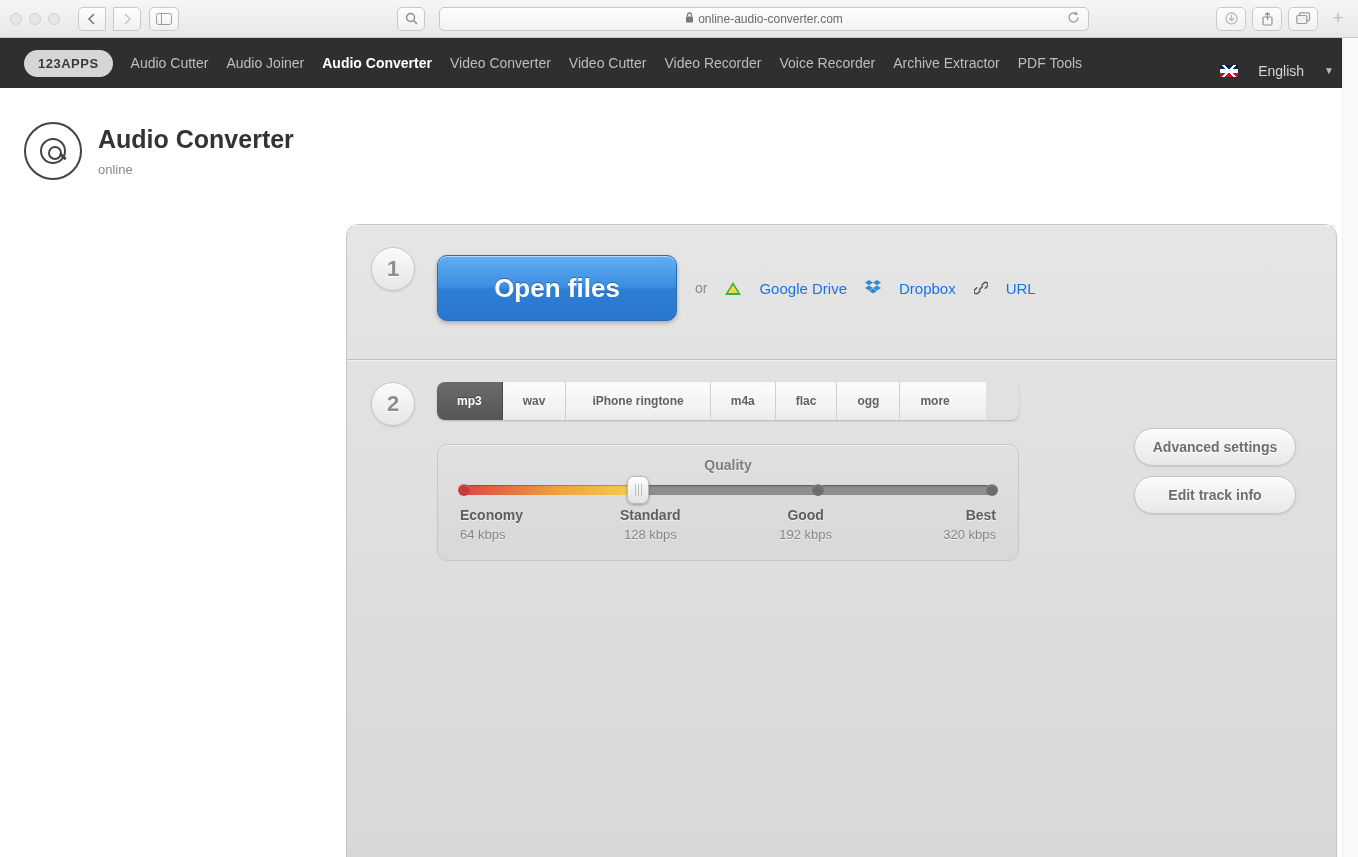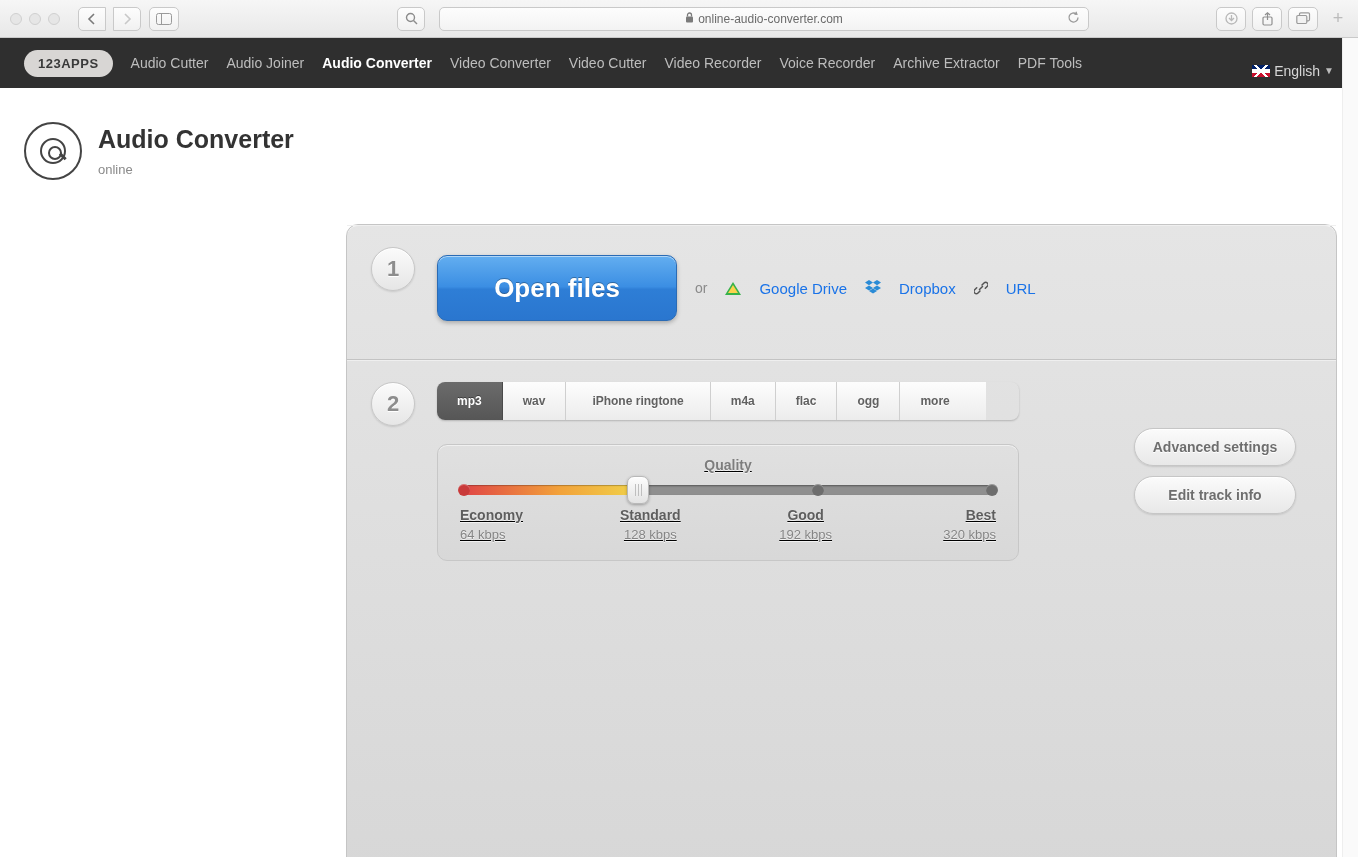--- a/index.html
+++ b/index.html
@@ -18,21 +18,21 @@
   .url-bar .lock { margin-right:4px; font-size:10px; }
   .url-bar .reload { position:absolute; right:8px; color:#999; }
   .chrome-right { margin-left:auto; display:flex; gap:6px; align-items:center; }
   .newtab { width:20px; height:30px; display:flex; align-items:center; justify-content:center; color:#bbb; font-size:18px; margin-left:4px; }
 
   
   .site-nav { height:50px; background:#2f2f2f; display:flex; align-items:center; padding:0 24px; gap:18px; color:#c9c8c7; font-size:14px; }
   .logo-pill { background:#d8d6d4; color:#3a3a3a; font-weight:700; font-size:13px; padding:6px 14px; border-radius:16px; letter-spacing:0.5px; }
   .nav-link { color:#bdbdbd; cursor:pointer; }
   .nav-link.active { color:#fff; font-weight:600; }
-  .lang-switch { margin-left:auto; display:flex; align-items:center; gap:4px; color:#d6d6d6; font-size:14px;margin-top:15px; }
+  .lang-switch { margin-left:auto; display:flex; align-items:center; gap:20px; color:#d6d6d6; font-size:14px;margin-top:15px; }
   .flag { width:18px; height:12px; background:linear-gradient(to bottom,#012169 0 33%,#fff 33% 66%,#C8102E 66% 100%); position:relative; }
   .flag::before { content:""; position:absolute; inset:0; background:
     linear-gradient(45deg, transparent 45%, #fff 45% 55%, transparent 55%),
     linear-gradient(-45deg, transparent 45%, #fff 45% 55%, transparent 55%),
     linear-gradient(45deg, transparent 47%, #C8102E 47% 53%, transparent 53%),
     linear-gradient(-45deg, transparent 47%, #C8102E 47% 53%, transparent 53%); }
   .chev { font-size:10px; color:#bbb; }
 
   
   .page-body { width:1340px; position:relative; }
@@ -61,21 +61,21 @@
   .url-link-icon { width:14px; height:14px; }
 
   
   .s2-content { flex:1; }
   .format-tabs { display:flex; width:582px; height:38px; border-radius:8px; overflow:hidden; box-shadow:0 1px 2px rgba(0,0,0,.2); }
   .ftab { flex:0 0 auto; padding:0 20px; display:flex; align-items:center; justify-content:center; background:linear-gradient(#fdfdfd,#ececec); border-right:1px solid #cfcfcf; color:#616161; font-size:12px; font-weight:700; cursor:pointer; text-shadow:0 1px 0 #fff; }
   .ftab.wide { padding:0 26px; }
   .ftab.active { background:linear-gradient(#6b6b6b,#565656); color:#fff; text-shadow:0 -1px 0 rgba(0,0,0,.4); border-right:1px solid #4a4a4a; }
   .ftab.more { padding-right:36px; position:relative; border-right:none; }
 
-  .quality-box { width:582px; margin-top:24px; padding:12px 22px 18px; border-radius:10px; border:1px solid #c7c7c7; background:linear-gradient(#e0e0e0,#d8d8d8); box-shadow:inset 0 1px 0 #f0f0f0; position:relative;text-decoration:underline; }
+  .quality-box { width:582px; margin-top:24px; padding:12px 22px 18px; border-radius:10px; border:1px solid #c7c7c7; background:linear-gradient(#e0e0e0,#d8d8d8); box-shadow:inset 0 1px 0 #f0f0f0; position:relative; }
   .q-title { text-align:center; font-weight:700; color:#7d7d7d; font-size:14px; text-shadow:0 1px 0 #f2f2f2; margin-bottom:12px; }
   .track { position:relative; height:10px; border-radius:6px; background:#8f8f8f; box-shadow:inset 0 1px 2px rgba(0,0,0,.4); margin:0 4px; }
   .track .fill { position:absolute; left:0; top:0; bottom:0; border-radius:6px; background:linear-gradient(to right,#e04646,#f2a23a 55%,#f0d24a); width:33%; box-shadow:inset 0 1px 1px rgba(0,0,0,.25); }
   .track .dot { position:absolute; top:50%; width:12px; height:12px; border-radius:50%; transform:translate(-50%,-50%); background:#6d6d6d; box-shadow:inset 0 1px 0 rgba(255,255,255,.3); }
   .track .dot.left { left:0; background:#c93a3a; }
   .track .dot.d2 { left:33%; }
   .track .dot.d3 { left:67%; }
   .track .dot.d4 { left:100%; }
   .thumb { position:absolute; left:33%; top:50%; transform:translate(-50%,-50%); width:22px; height:28px; border-radius:7px; background:linear-gradient(#fdfdfd,#e3e3e3); border:1px solid #b8b8b8; box-shadow:0 1px 3px rgba(0,0,0,.3), inset 0 1px 0 #fff; display:flex; align-items:center; justify-content:center; gap:2px; }
   .thumb span { width:1px; height:12px; background:#bfbfbf; }

